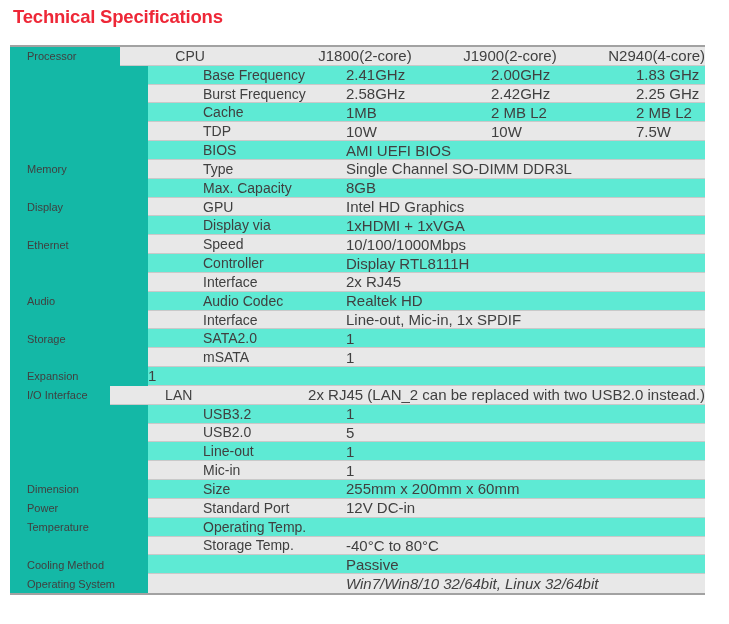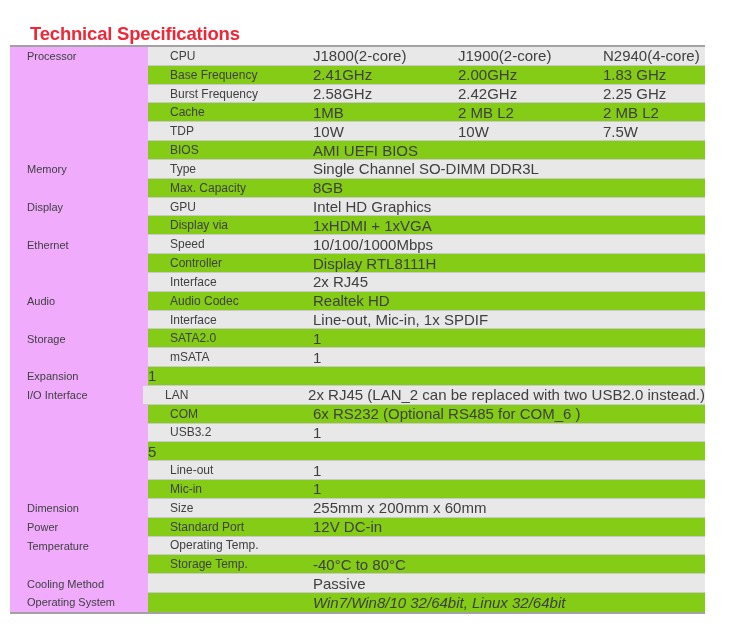--- a/index.html
+++ b/index.html
@@ -11,21 +11,21 @@
     width: 729px;
     height: 624px;
     position: relative;
     font-family: "Liberation Sans", sans-serif;
     overflow: hidden;
   }
   .page-title {
     position: absolute;
     left: 13px;
     top: 6px;
-    margin: 17px;
+    margin: 0;
     font-size: 18.5px;
     font-weight: 600;
     letter-spacing: -0.2px;
     color: #ee2737;
   }
   .spec-table {
     position: absolute;
     left: 10px;
     top: 45px;
     width: 695px;
@@ -39,45 +39,46 @@
     align-items: stretch;
   }
   .cat {
     width: 138px;
     box-sizing: border-box;
     padding-left: 17px;
     display: flex;
     align-items: center;
     font-size: 11px;
     color: #404040;
-    background: #f0abfc;
+    background: #14b8a6;
     white-space: nowrap;
   }
   .inner {
     flex: 1;
     display: flex;
     align-items: center;
     box-sizing: border-box;
     border-bottom: 1px solid #c9c9c9;
-    background: #84cc16;
+    background: #5eead4;
   }
   .row:nth-child(odd) .inner {
     background: #e8e8e8;
   }
   .row:last-child .inner {
     border-bottom: none;
     font-style: italic;
   }
   .key {
     width: 165px;
     box-sizing: border-box;
     padding-left: 22px;
-    font-size: 12px;
+    font-size: 14px;
     color: #404040;
     white-space: nowrap;
+    margin-left: 33px;
   }
   .val {
     width: 145px;
     box-sizing: border-box;
     font-size: 15px;
     color: #404040;
     white-space: nowrap;
   }
   .val-span {
     flex: 1;
@@ -231,34 +232,28 @@
     <div class="row">
       <div class="cat">I/O Interface</div>
       <div class="inner">
         <div class="key">LAN</div>
         <div class="val-span">2x RJ45 (LAN_2 can be replaced with two USB2.0 instead.)</div>
       </div>
     </div>
     <div class="row">
       <div class="cat"></div>
       <div class="inner">
-        <div class="key">COM</div>
-        <div class="val-span">6x RS232 (Optional RS485 for COM_6 )</div>
-      </div>
-    </div>
-    <div class="row">
-      <div class="cat"></div>
-      <div class="inner">
         <div class="key">USB3.2</div>
         <div class="val-span">1</div>
       </div>
     </div>
     <div class="row">
       <div class="cat"></div>
       <div class="inner">
+        <div class="key">USB2.0</div>
         <div class="val-span">5</div>
       </div>
     </div>
     <div class="row">
       <div class="cat"></div>
       <div class="inner">
         <div class="key">Line-out</div>
         <div class="val-span">1</div>
       </div>
     </div>

